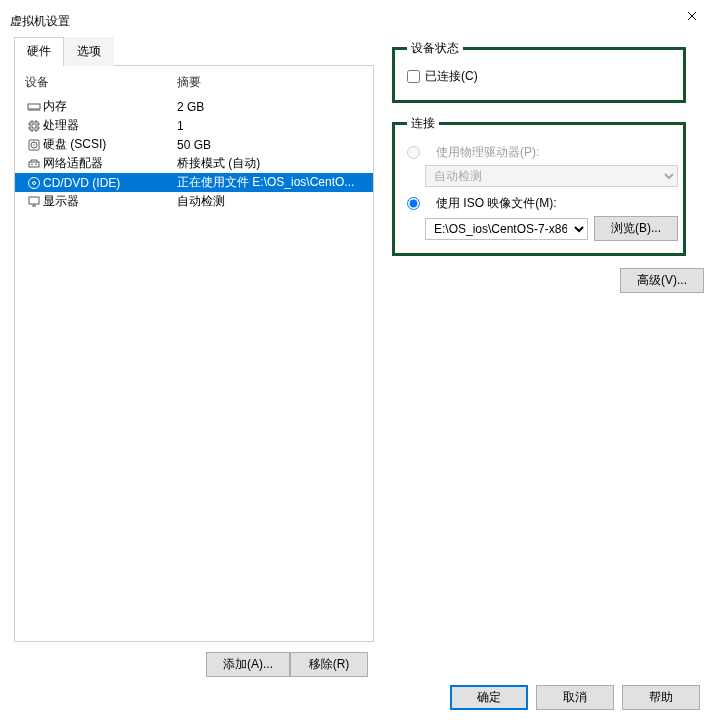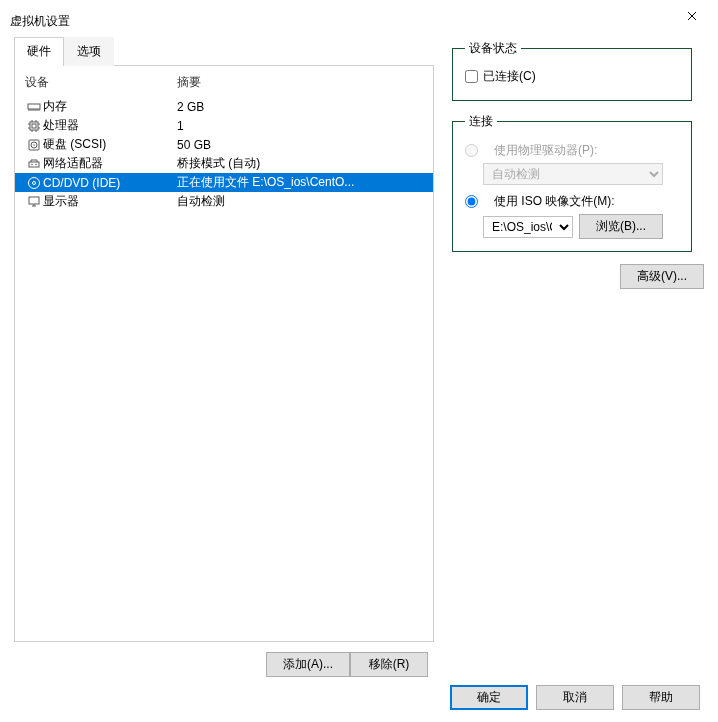--- a/index.html
+++ b/index.html
@@ -4,40 +4,40 @@
   <style>
     * { box-sizing: border-box; font-family: "Microsoft YaHei", "Segoe UI", Tahoma, sans-serif; }
     body { margin: 0; background: #fff; color: #000; font-size: 12px; width: 718px; height: 722px; overflow: hidden; position: relative; }
     
     .titlebar { display: flex; align-items: flex-end; height: 30px; padding: 0 6px 0 10px; }
     .titlebar .title { flex: 1; font-size: 12px; }
     .titlebar .close { width: 40px; height: 28px; display:flex; align-items:center; justify-content:center; font-size: 14px; }
     
     .content { padding: 6px 14px 0 14px; display: flex; gap: 18px; }
     
-    .left { width: 420px; }
+    .left { width: 360px; }
     .tabs { display: flex; border-bottom: 1px solid #d0d0d0; position: relative; z-index: 2; }
     .tab { padding: 5px 12px 6px; border: 1px solid transparent; border-bottom: none; background: #f4f4f4; font-size: 12px; position: relative; top: 1px; }
     .tab.active { background: #fff; border-color: #d0d0d0; }
     
     .device-box { border: 1px solid #d0d0d0; border-top: none; height: 576px; padding: 8px 0 0 0; background: #fff; }
     .list-head { display:flex; padding: 0 10px 6px 10px; color:#333; }
     .list-head .col1 { width: 152px; }
     .list-row { display:flex; align-items:center; padding: 2px 10px; height: 19px; white-space: nowrap; overflow:hidden; }
     .list-row.selected { background: #0078d7; color: #fff; }
     .list-row .icon { width: 18px; display:flex; align-items:center; justify-content:center; flex-shrink:0; }
     .list-row .label { width: 134px; overflow:hidden; text-overflow:ellipsis; padding-right:4px; }
     .list-row .summary { flex: 1; overflow:hidden; text-overflow:ellipsis; }
     
     .bottom-buttons { display:flex; justify-content:flex-end; gap: 0; padding: 10px 6px 0 0; }
     .btn { border: 1px solid #adadad; background: #e1e1e1; padding: 3px 16px; font-size: 12px; font-family: inherit; min-width: 78px; }
     
     .right { flex: 1; padding-top: 4px; }
     
-    fieldset { border: 1px solid #14532d; margin: 0 12px 12px 0; padding: 8px 28px 12px 12px; }
+    fieldset { border: 3px solid #14532d; margin: 0 18px 12px 0; padding: 8px 5px 12px 12px; }
     legend { padding: 0 4px; font-size: 12px; }
     
     .check-row { display:flex; align-items:center; gap: 5px; margin: 3px 0; }
     .check-row input { margin: 0; }
     
     .radio-row { display:flex; align-items:center; gap: 16px; margin: 4px 0; }
     .radio-row.disabled { color: #a0a0a0; }
     .radio-row input { margin: 0; }
     
     .combo { width: 100%; border: 1px solid #c0c0c0; background: #fff; font-size:12px; font-family:inherit; height: 22px; padding: 0 4px; }

